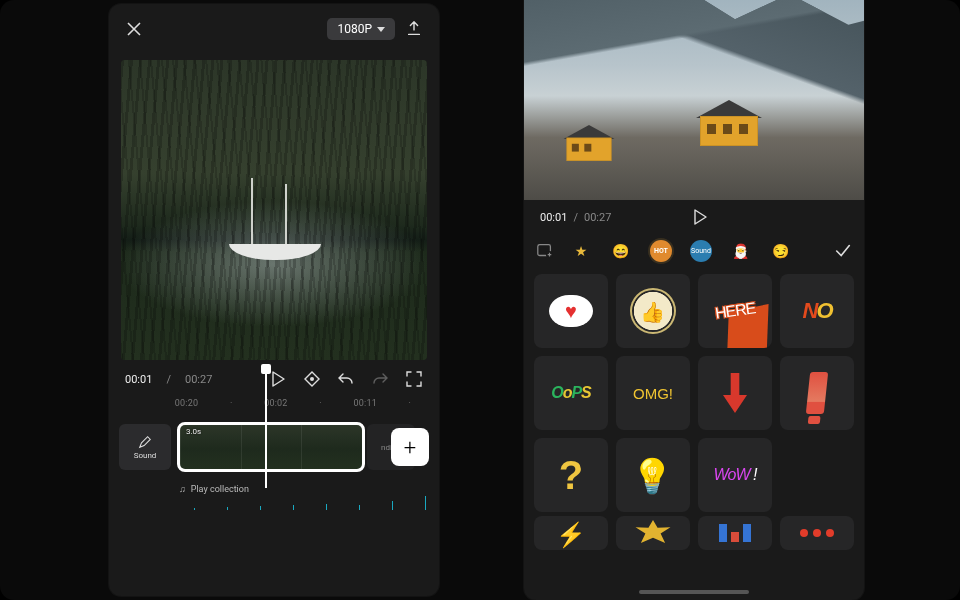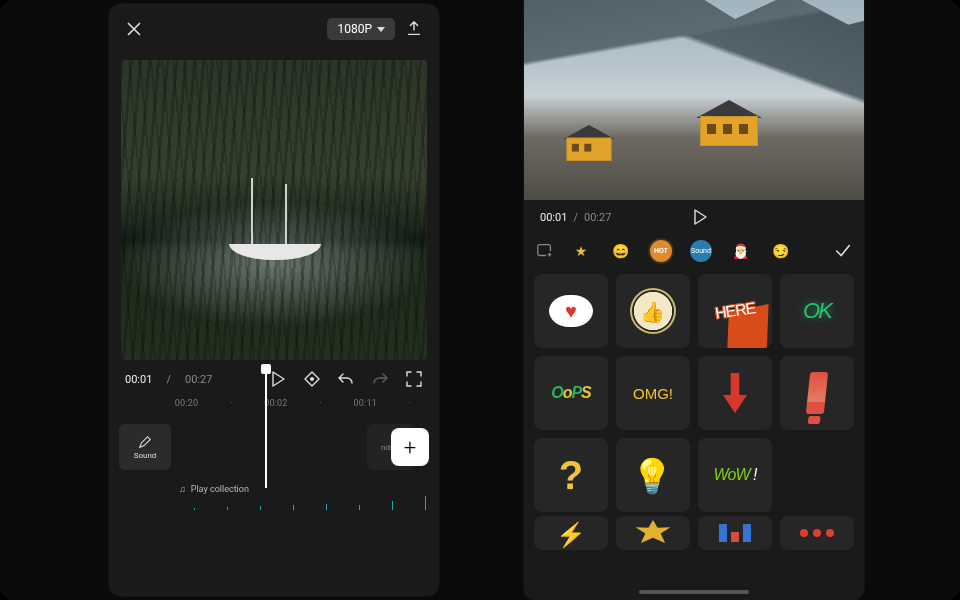--- a/index.html
+++ b/index.html
@@ -88,21 +88,21 @@
   .stk-oops{font-size:16px;font-style:italic;letter-spacing:-1px}
   .stk-oops b:nth-child(odd){color:#2bb35d}.stk-oops b:nth-child(even){color:#e8c634}
   .stk-omg{position:relative;font-size:15px;color:#f0c431}
   .stk-omg::before{content:"";position:absolute;width:50px;height:40px;background:#6838c0;clip-path:polygon(50% 0,62% 30%,96% 28%,70% 52%,82% 88%,50% 68%,18% 88%,30% 52%,4% 28%,38% 30%);z-index:-1}
   .stk-omg span{position:relative}
   .arrow-dn{width:24px;height:40px;background:#d8382c;clip-path:polygon(32% 0,68% 0,68% 55%,100% 55%,50% 100%,0 55%,32% 55%)}
   .stk-ex{width:18px;height:42px;background:linear-gradient(180deg,#e05040,#e47a60 70%,#e05040 72%);border-radius:3px;transform:skewX(-6deg);position:relative}
   .stk-ex::after{content:"";position:absolute;bottom:-10px;left:3px;width:12px;height:8px;background:#e05040;border-radius:2px}
   .stk-q{font-size:40px;color:#efc540;font-weight:900;font-family:"Arial Black",sans-serif}
   .stk-bulb{font-size:34px;font-family:system-ui}
-  .stk-wow{font-size:16px;color:#84cc16;font-style:italic;letter-spacing:-1px}
+  .stk-wow{font-size:16px;color:#d946ef;font-style:italic;letter-spacing:-1px}
   .stk-wow::after{content:" !";color:#fff}
   .stk-bolt{font-size:24px;color:#eab320;font-family:system-ui}
   .stk-burst{width:38px;height:26px;background:#e2b330;clip-path:polygon(50% 0,62% 30%,96% 28%,70% 52%,82% 88%,50% 68%,18% 88%,30% 52%,4% 28%,38% 30%)}
   .stk-bars{display:flex;gap:4px;align-items:flex-end}
   .stk-bars i{width:8px;height:18px;background:#3574d4}
   .stk-bars i:nth-child(2){height:10px;background:#d84c3a}
   .stk-dots{display:flex;gap:5px}.stk-dots i{width:8px;height:8px;border-radius:50%;background:#e23c2a}
   .homebar{position:absolute;bottom:6px;left:50%;transform:translateX(-50%);width:110px;height:4px;border-radius:3px;background:#555}
   svg{display:block}
 </style>
@@ -182,20 +182,26 @@
       <span>00:11</span>
       <span>·</span>
     </div>
 
     <div class="track">
       <div class="cover">
         <svg width="14" height="14" viewBox="0 0 16 16">
             <path d="M2 14 l2 -5 7 -7 3 3 -7 7 z" fill="none" stroke="#ddd" stroke-width="1.2"></path>
           </svg>
         <span>Sound</span>
+      </div>
+      <div class="clip">
+        <span class="lbl">3.0s</span>
+        <div class="th"></div>
+          <div class="th"></div>
+          <div class="th"></div>
       </div>
       <div class="ending">
         <span>nding</span>
       </div>
       <div class="addbtn">
         <span>+</span>
       </div>
       <div class="playhead"></div>
     </div>
 
@@ -510,24 +516,24 @@
     <div class="grid">
       <div class="cell">
           <div class="stk-heart"></div>
         </div>
       <div class="cell">
           <div class="stk-ok1"></div>
         </div>
       <div class="cell">
           <div class="stk-here">HERE</div>
         </div>
-
-      <div class="cell">
-          <div class="stk-ok2">OK</div>
-        </div>
+      <div class="cell">
+          <div class="stk-no"><b>N</b><b>O</b></div>
+        </div>
+
       <div class="cell">
           <div class="stk-oops"><b>O</b><b>o</b><b>P</b><b>S</b></div>
         </div>
       <div class="cell">
           <div class="stk-omg"><span>OMG!</span></div>
         </div>
       <div class="cell">
           <div class="arrow-dn"></div>
         </div>
 

